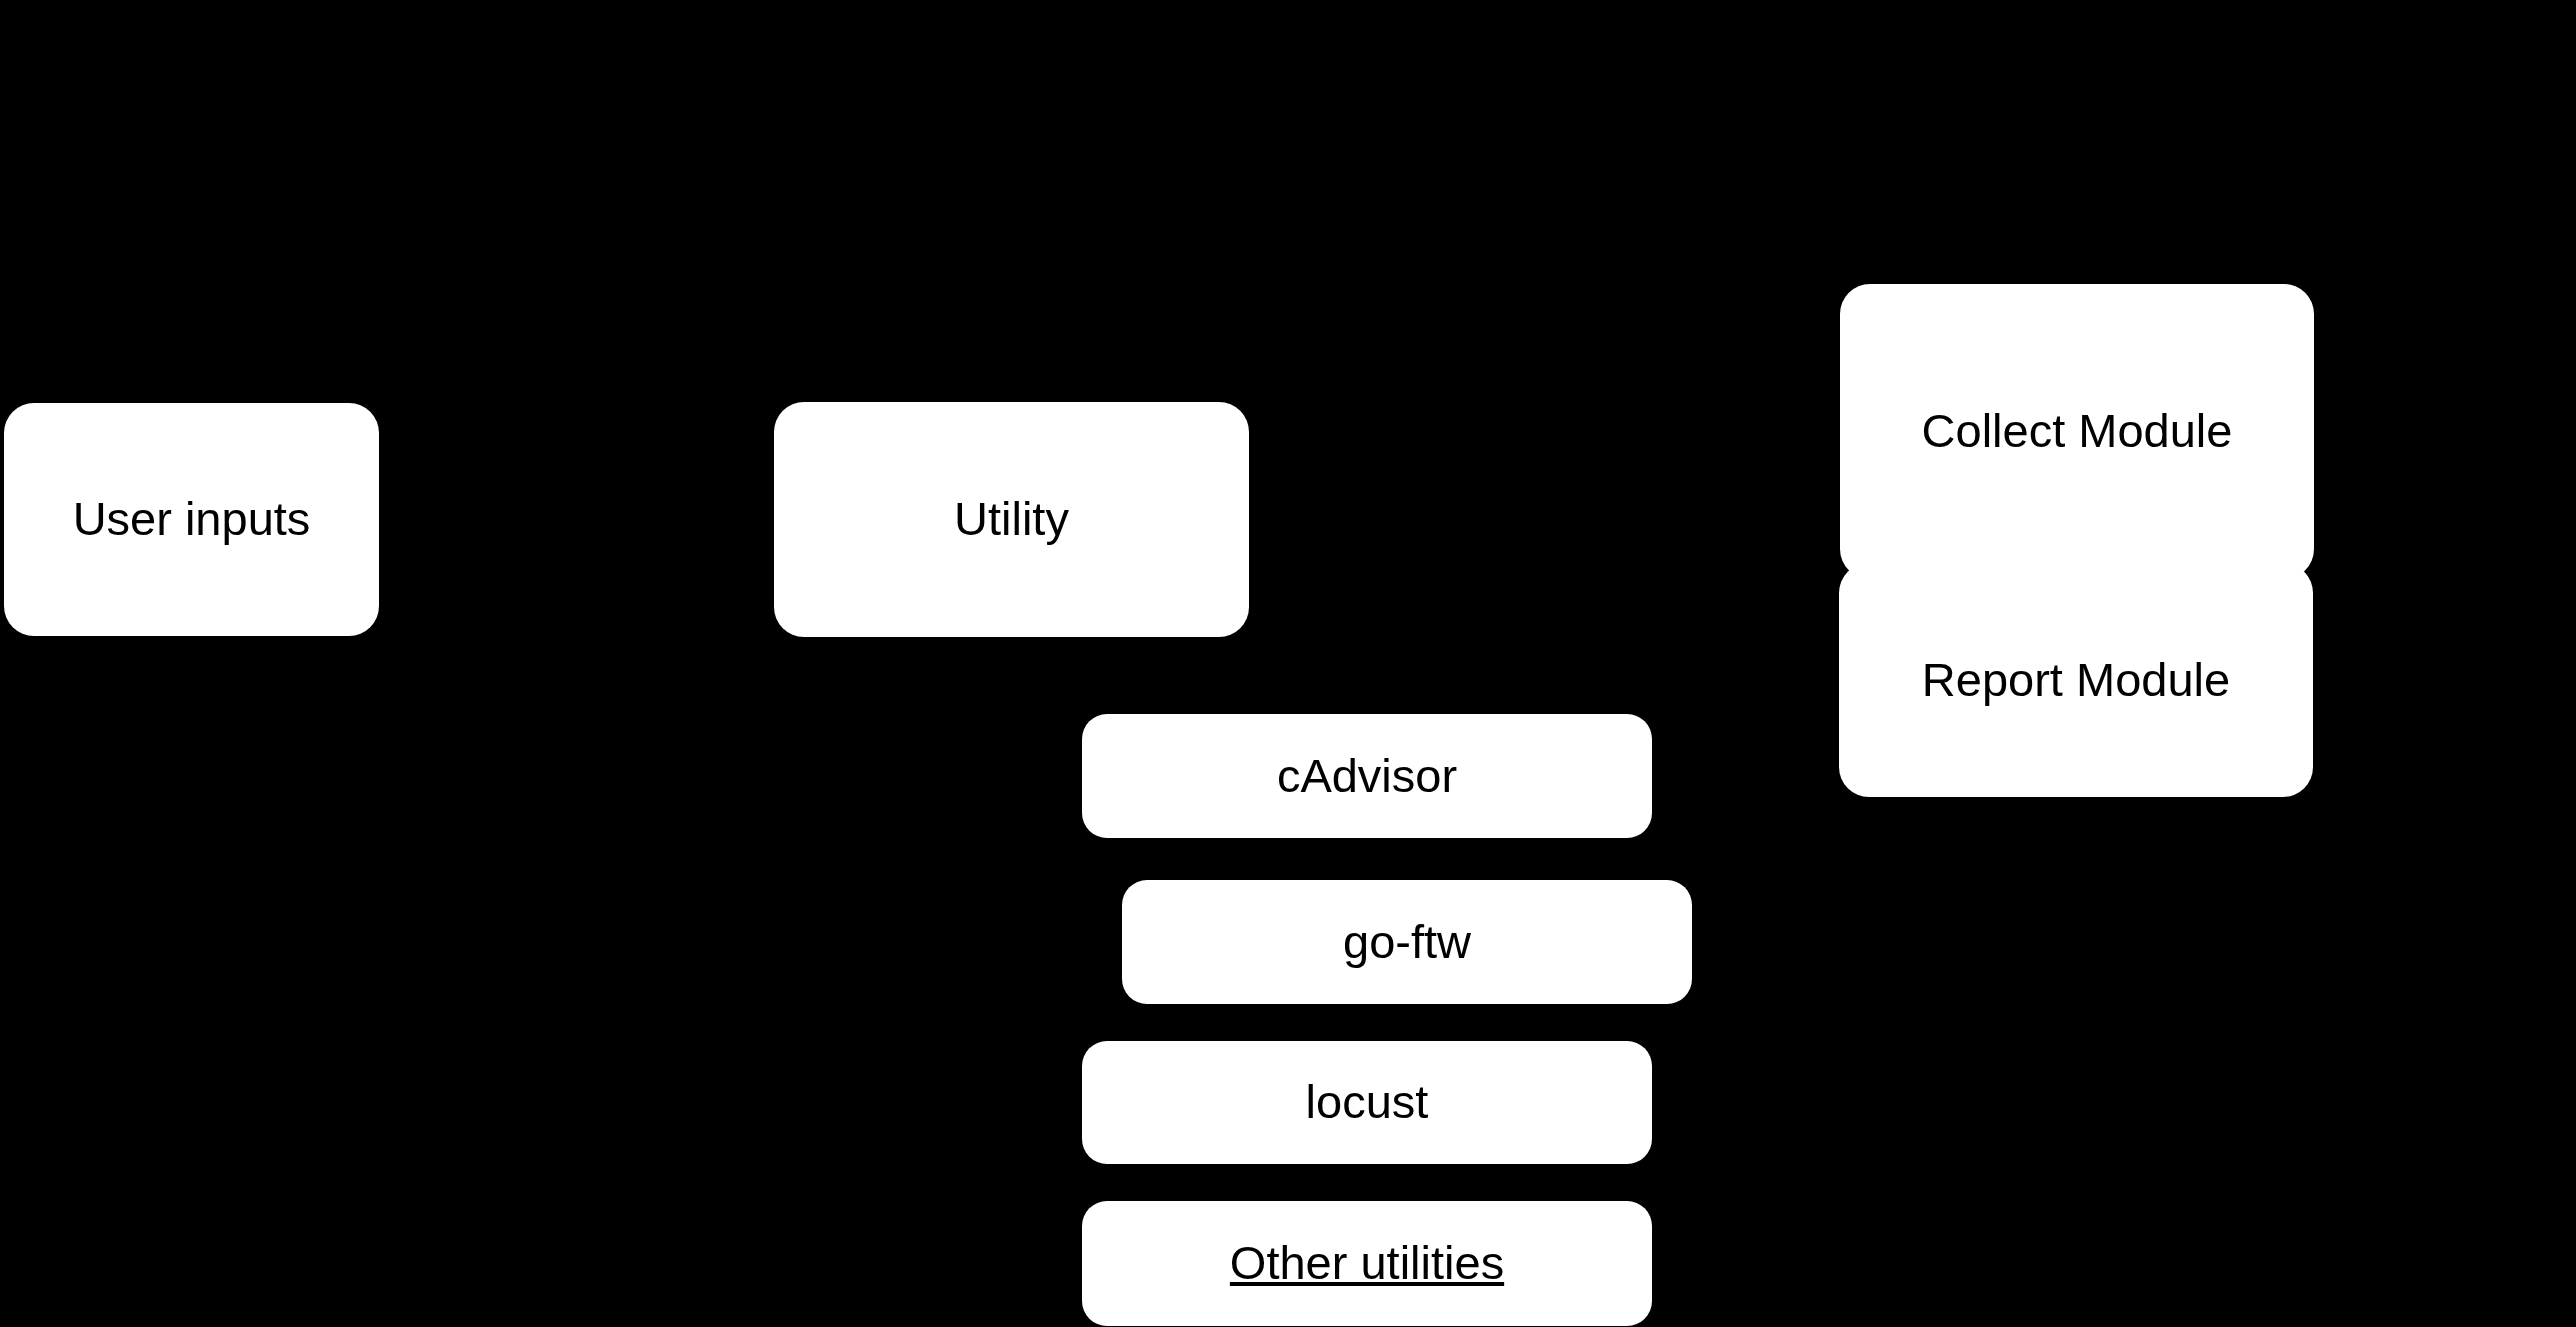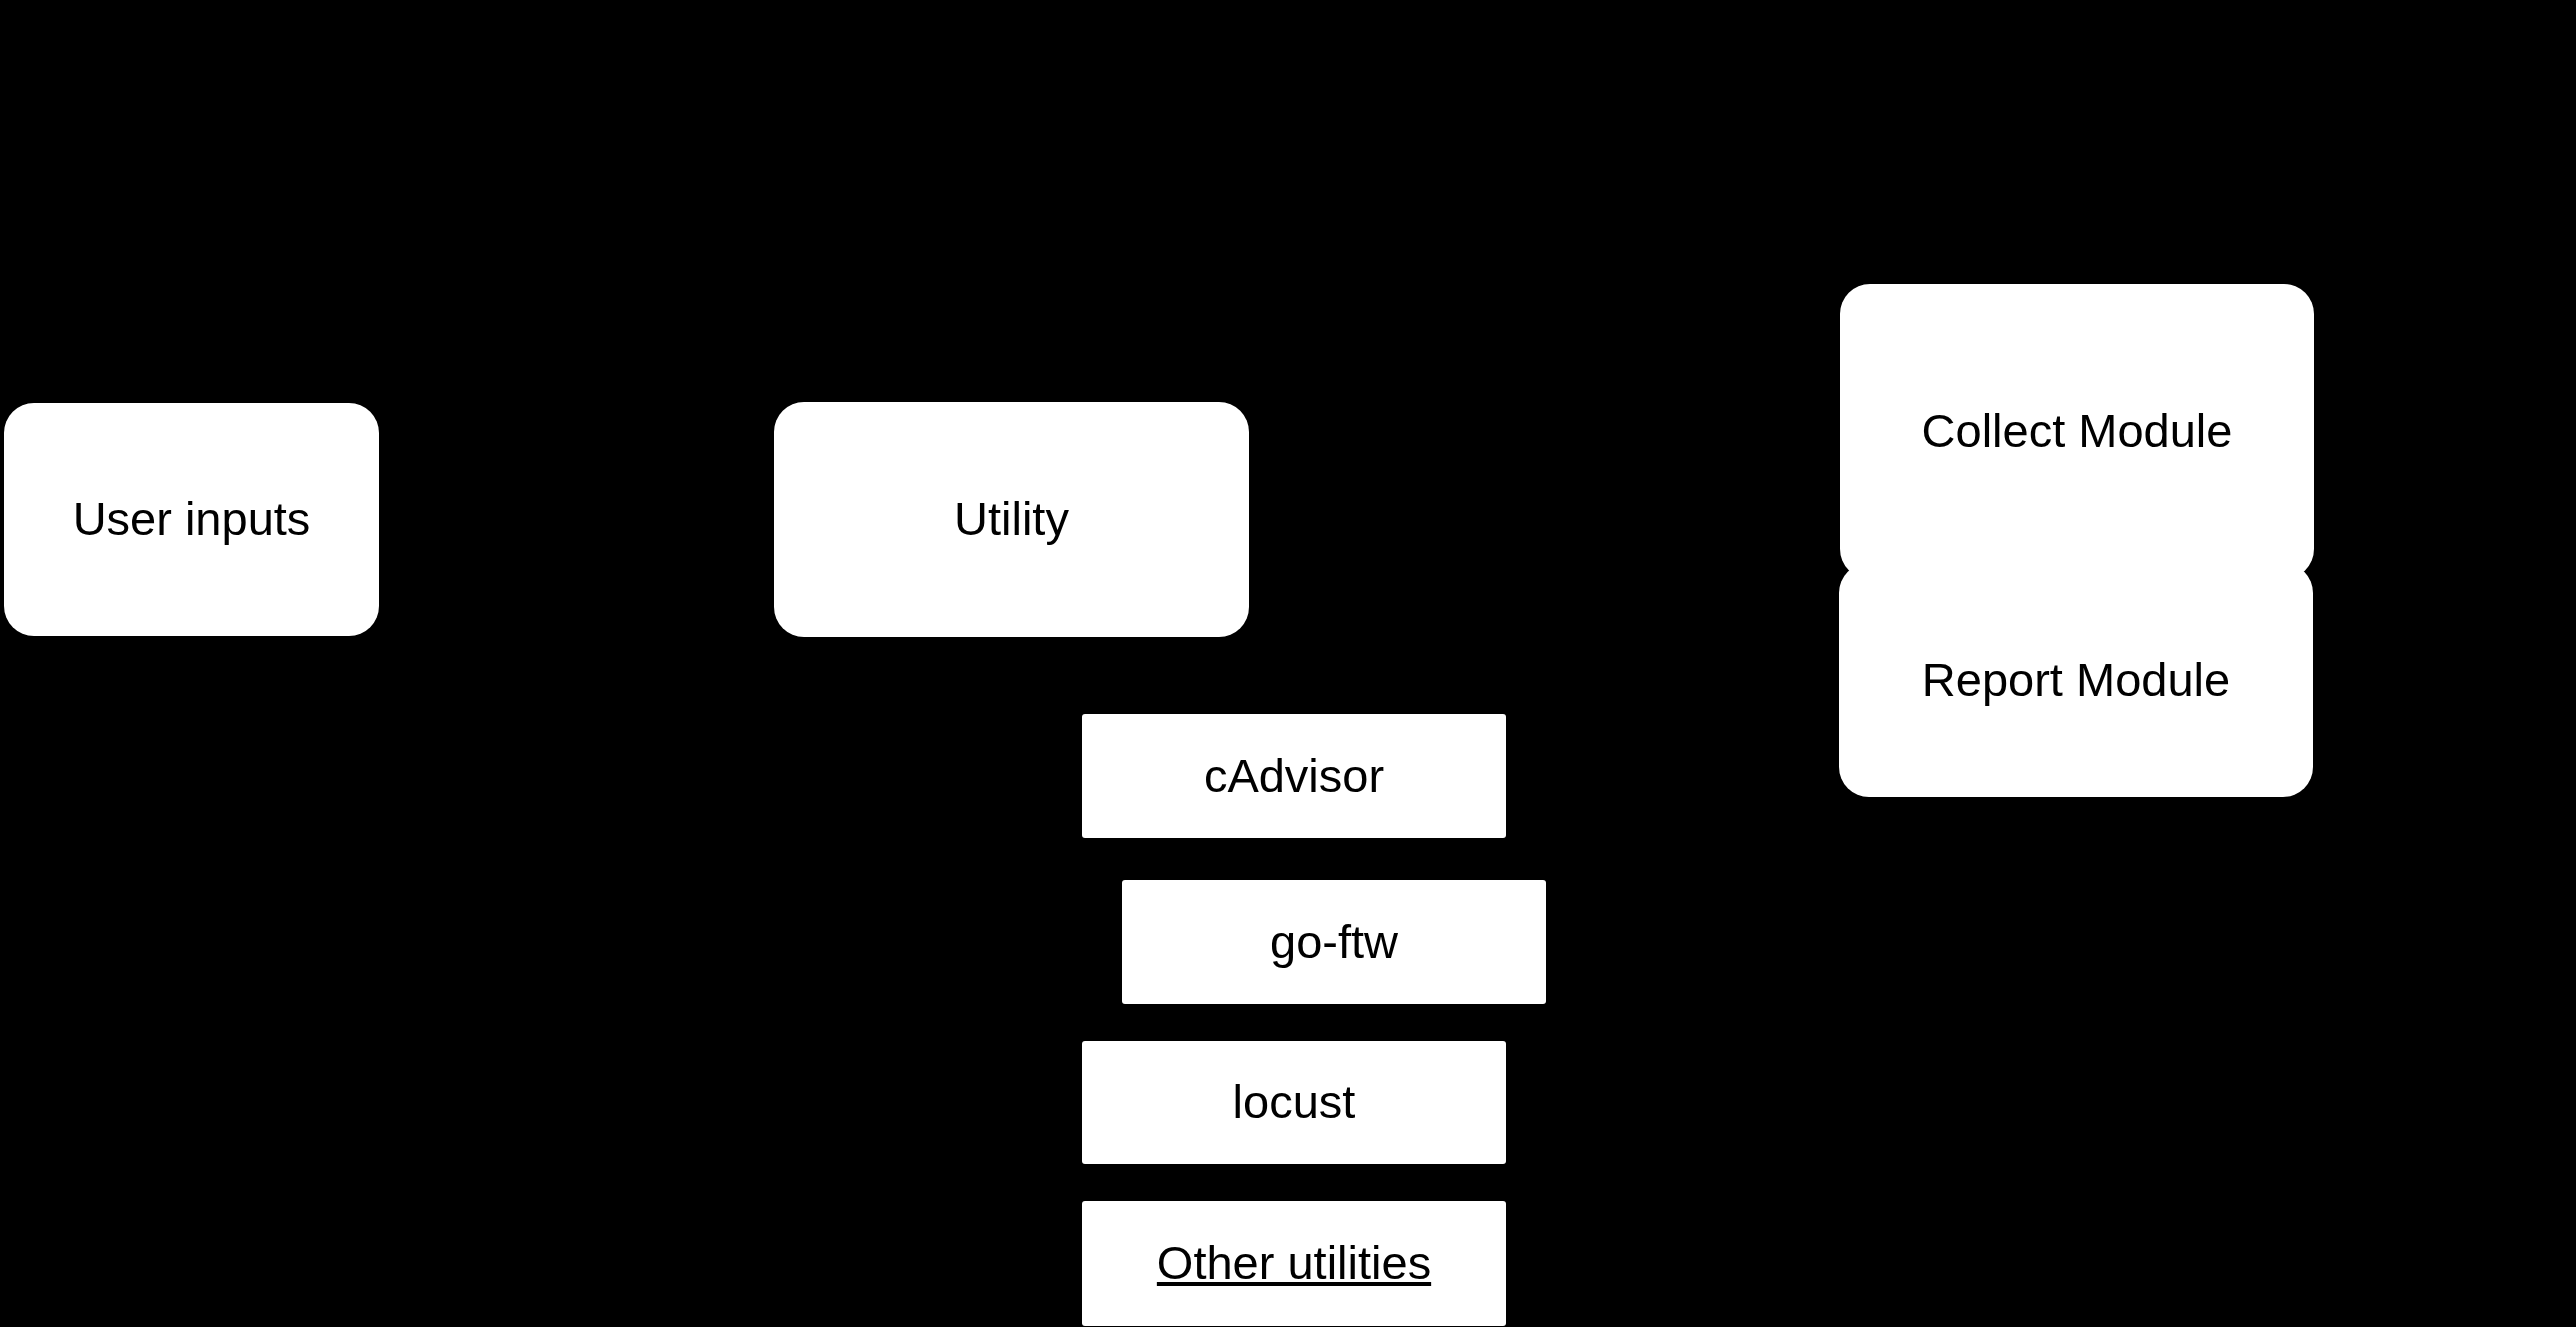--- a/index.html
+++ b/index.html
@@ -22,23 +22,23 @@
     display: flex;
     align-items: center;
     justify-content: center;
     text-align: center;
     font-size: 47px;
     line-height: 1.2;
     border-radius: 30px;
     box-sizing: border-box;
   }
   .node.small {
-    border-radius: 3px;
+    border-radius: 25px;
     left: 1082px;
-    width: 424px;
+    width: 570px;
     height: 124px;
   }
   #n-user-inputs   { left: 4px;    top: 403px; width: 375px; height: 233px; align-items: center; }
   #n-utility       { left: 741px;  top: 402px; width: 475px; height: 235px; margin-left: 33px; }
   #n-collect       { left: 1840px; top: 284px; width: 474px; height: 295px; }
   #n-report        { left: 1839px; top: 563px; width: 474px; height: 234px; align-items: center; }
   #n-cadvisor      { top: 714px; }
   #n-goftw         { top: 880px; margin-left: 40px; }
   #n-locust        { top: 1041px; height: 123px; }
   #n-other         { top: 1201px; height: 125px; text-decoration: underline; }

